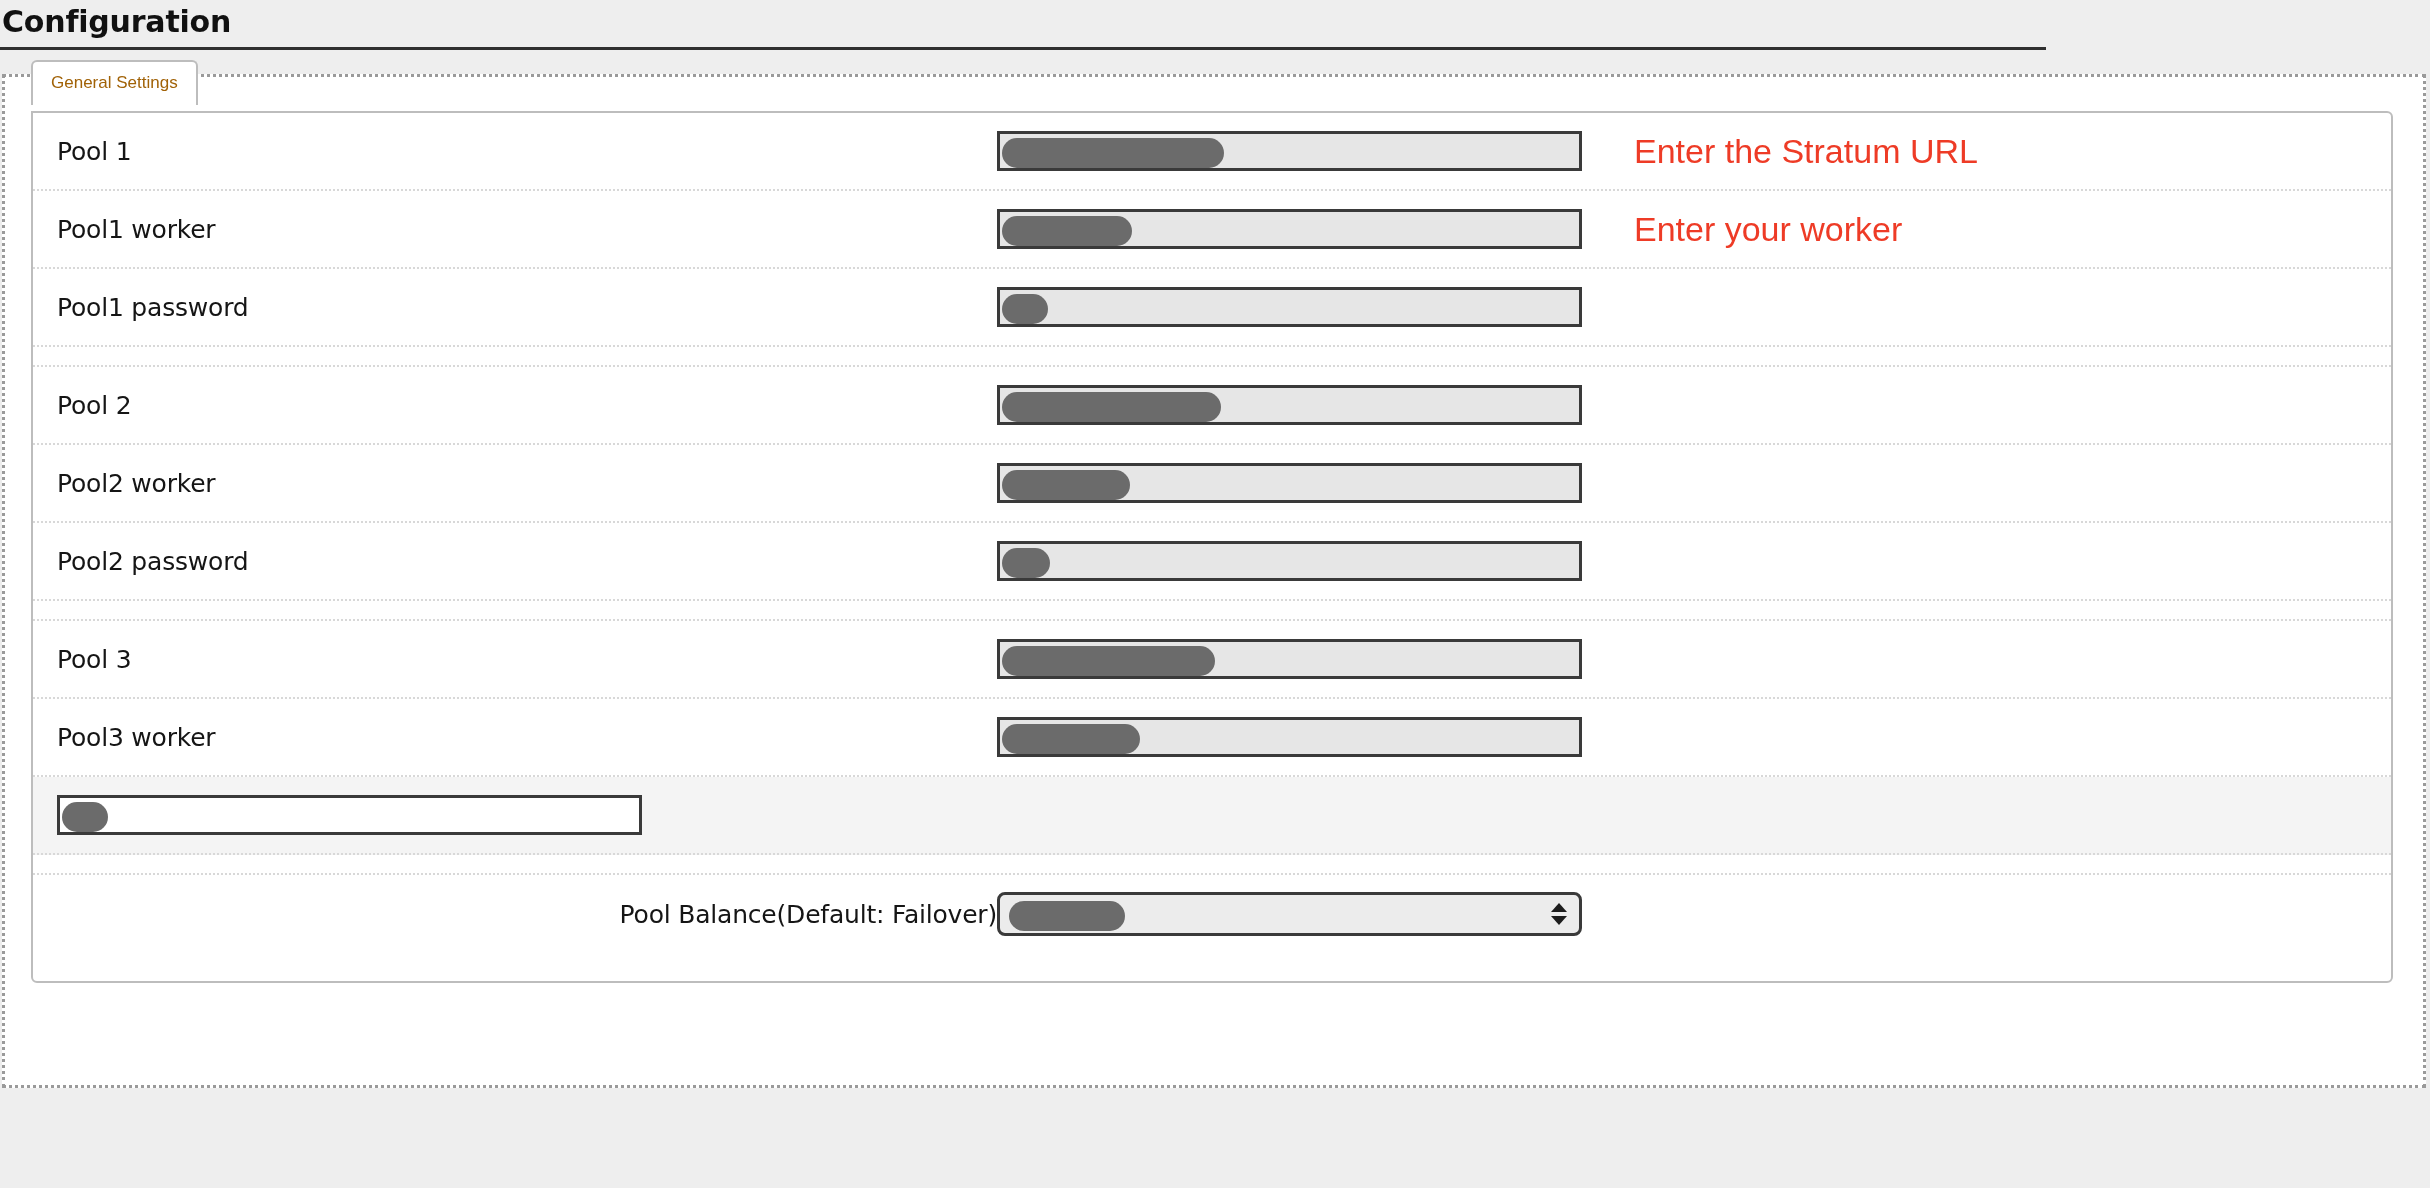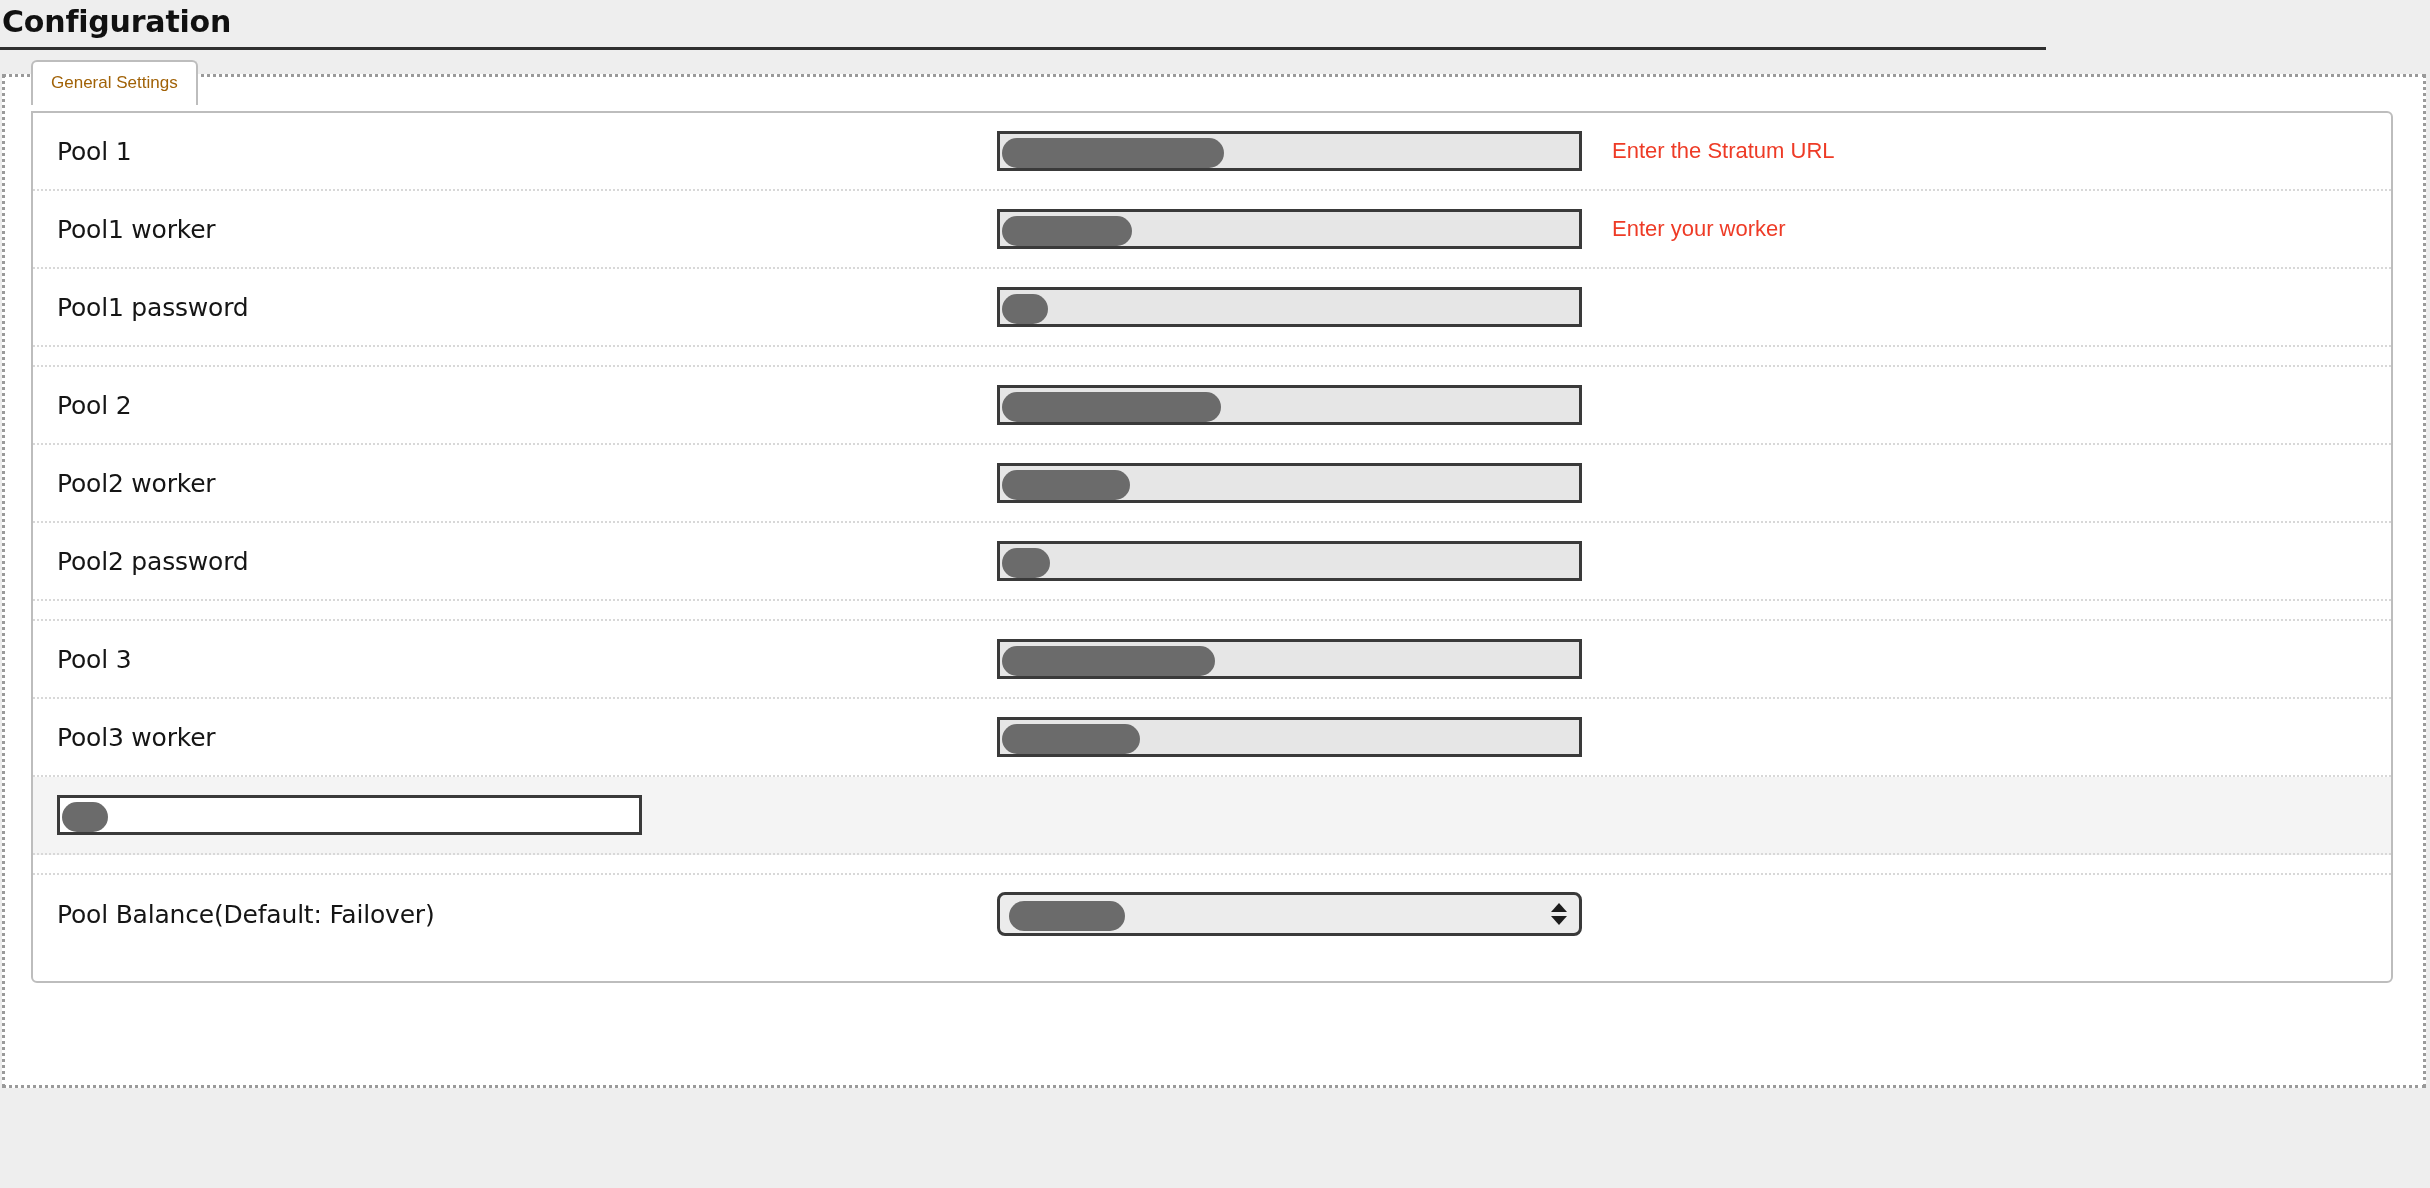--- a/index.html
+++ b/index.html
@@ -93,21 +93,21 @@
   .row {
     position: relative;
     display: flex;
     align-items: center;
     height: 78px;
     padding-left: 24px;
     border-bottom: 2px dotted #d8d8d8;
     background: transparent;
   }
   .row.hovered { background: #f4f4f4; }
-  .row.no-rule { border-bottom: none; }
+  .row.no-rule { border-bottom: none; text-align: right; }
 
   .group-gap {
     height: 20px;
     border-bottom: 2px dotted #d8d8d8;
   }
 
   .row-label {
     font-family: "DejaVu Sans", sans-serif;
     font-size: 25px;
     color: #151515;
@@ -169,23 +169,23 @@
     width: 0; height: 0;
     border-left: 8px solid transparent;
     border-right: 8px solid transparent;
   }
   .spin-up { border-bottom: 9px solid #1d1d1d; margin-bottom: 4px; }
   .spin-down { border-top: 9px solid #1d1d1d; }
 
   
   .hint {
     font-family: "Liberation Sans", sans-serif;
-    font-size: 22px;
+    font-size: 34px;
     color: #ee3b26;
-    margin-left: 30px;
+    margin-left: 52px;
     white-space: nowrap;
     line-height: 30px;
   }
 
   
   .btn-bar {
     position: absolute;
     right: 2px;
     bottom: 4px;
     display: flex;

